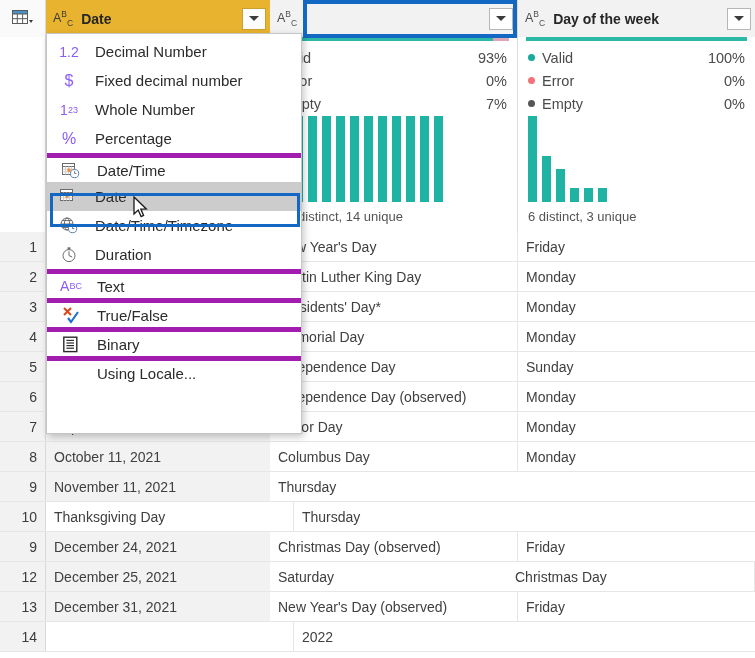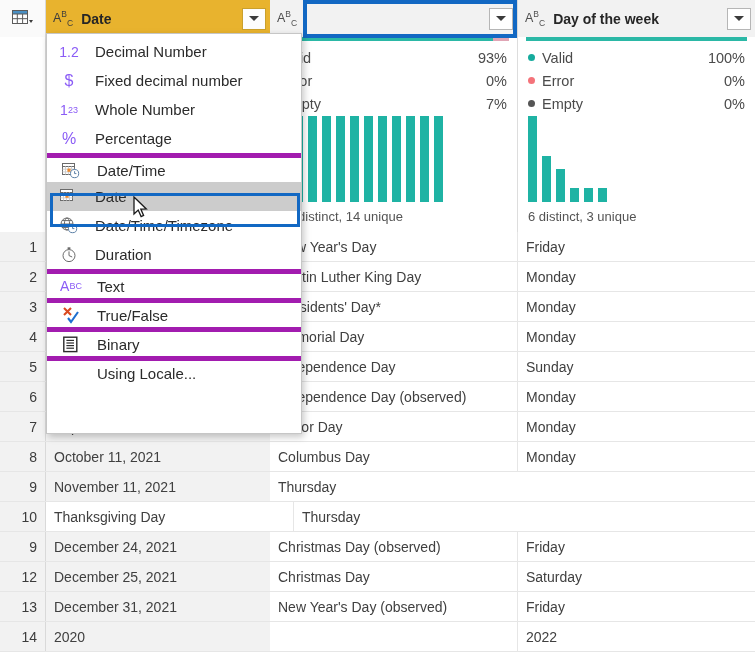--- a/index.html
+++ b/index.html
@@ -400,32 +400,31 @@
       </div>
       <div class="grow">
         <div class="cell-num">9</div>
         <div class="cell date">December 24, 2021</div>
         <div class="cell holiday">Christmas Day (observed)</div>
         <div class="cell dow">Friday</div>
       </div>
       <div class="grow">
         <div class="cell-num">12</div>
         <div class="cell date">December 25, 2021</div>
+        <div class="cell dow">Saturday</div>
         <div class="cell holiday">Christmas Day</div>
-        <div class="cell dow">Saturday</div>
       </div>
       <div class="grow">
         <div class="cell-num">13</div>
         <div class="cell date">December 31, 2021</div>
         <div class="cell holiday">New Year's Day (observed)</div>
         <div class="cell dow">Friday</div>
       </div>
       <div class="grow">
         <div class="cell-num">14</div>
-        <div class="cell date">2020</div>
         <div class="cell holiday"></div>
         <div class="cell dow">2022</div>
       </div>
     </div>
 
   <div class="focus-date-hdr"></div>
 
   <div class="menu" id="menu">
     <div class="sel-outline"></div>
   <div class="mi">

